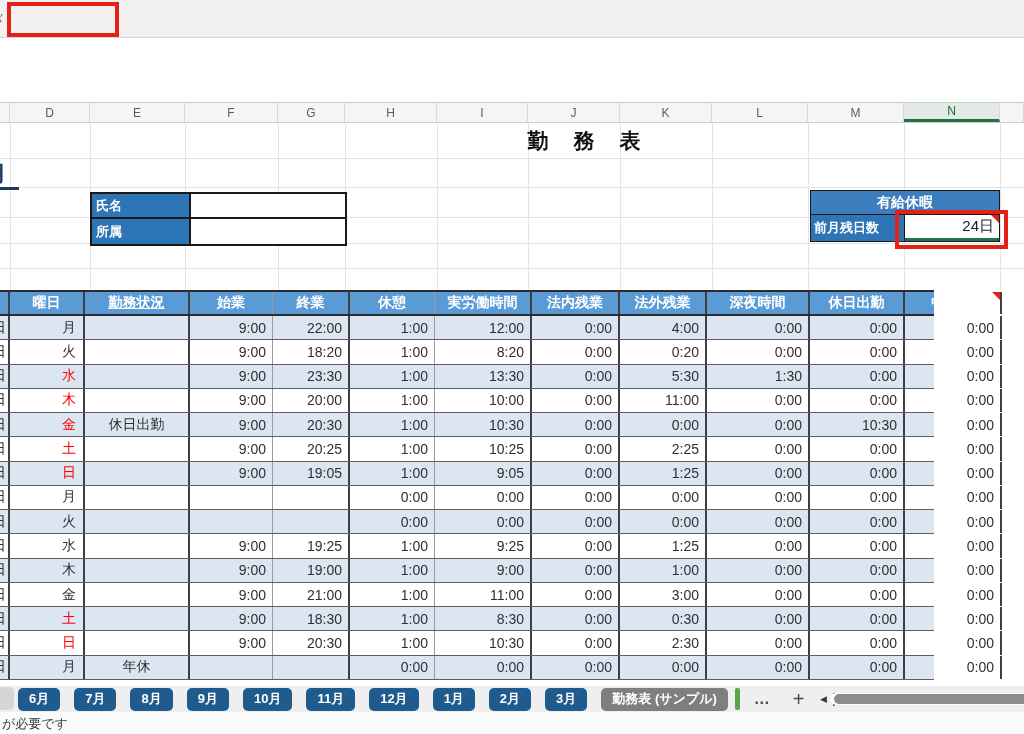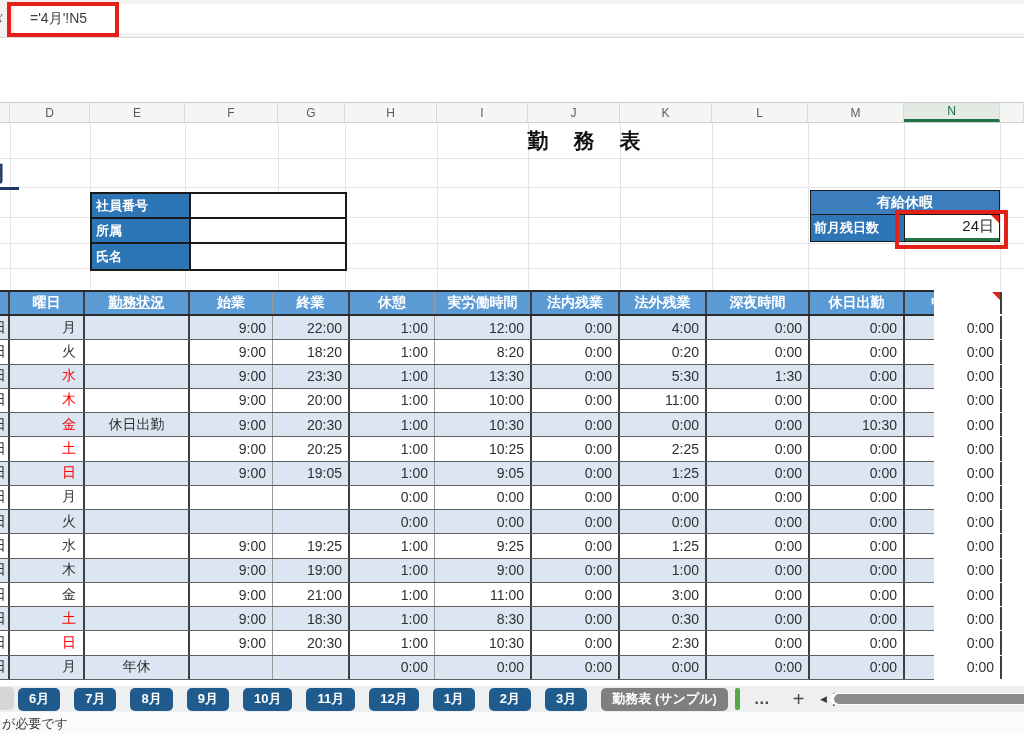--- a/index.html
+++ b/index.html
@@ -105,21 +105,20 @@
 
   
   #status-bar { position:absolute; left:0; top:712px; width:1024px; height:22px; background:#fbfbfb; }
   #status-text { position:absolute; left:2px; top:3px; font-size:13px; color:#3a3a3a; }
 </style>
 </head>
 <body>
 
 <div id="formula-bar">
   <div id="fx-clip"><span>fx</span></div>
-  <div id="formula-input">='4月'!N5</div>
   <div class="red-box" id="red-box-formula"></div>
 </div>
 
 <div id="col-header-row">
     <div class="col-spacer" style="width: 10px;"></div>
     <div class="col-h" style="width: 80px;">D</div>
     <div class="col-h" style="width: 95px;">E</div>
     <div class="col-h" style="width: 93px;">F</div>
     <div class="col-h" style="width: 67px;">G</div>
     <div class="col-h" style="width: 92px;">H</div>
@@ -151,29 +150,25 @@
     <div class="gridh" style="top: 243px;"></div>
     <div class="gridh" style="top: 268px;"></div>
   </div>
 
 <div id="sheet-title">勤　務　表</div>
 <div id="left-frag-wrap"><span>月</span></div>
 <div id="left-frag-underline"></div>
 
 <div id="employee-block">
   <div class="emp-row">
-    <div class="emp-label">社員番号</div>
+    <div class="emp-label">氏名</div>
     <div class="emp-value"></div>
   </div>
   <div class="emp-row">
     <div class="emp-label">所属</div>
-    <div class="emp-value"></div>
-  </div>
-  <div class="emp-row">
-    <div class="emp-label">氏名</div>
     <div class="emp-value"></div>
   </div>
 </div>
 
 <div id="paid-leave-block">
   <div id="paid-leave-header">有給休暇</div>
   <div class="pl-row">
     <div class="pl-label">前月残日数</div>
     <div class="pl-value sel">
       <span>24日</span>

